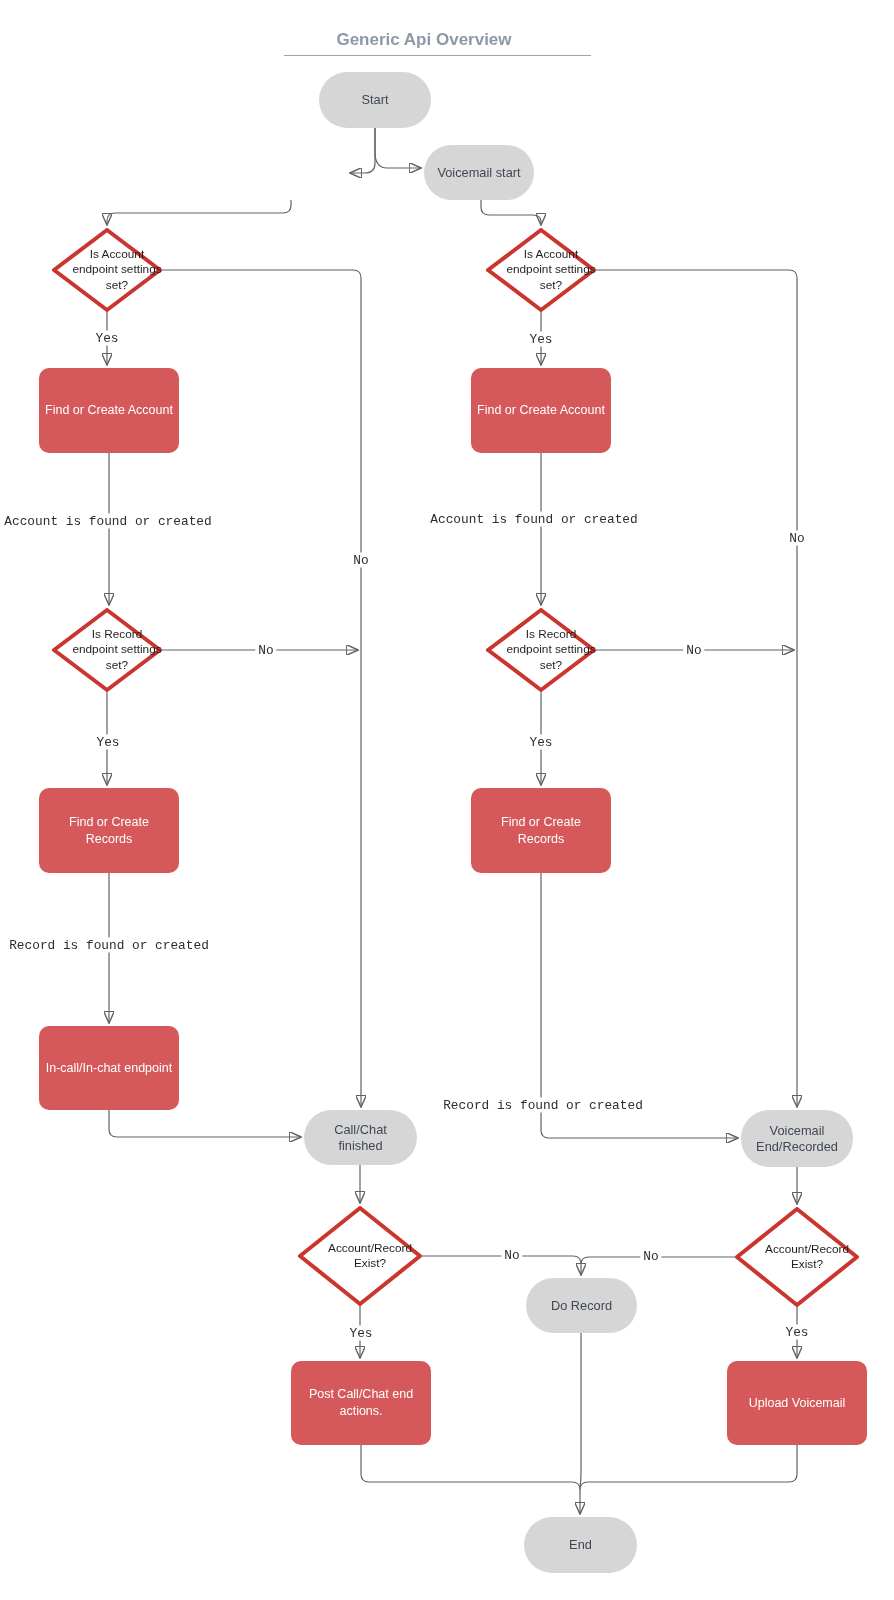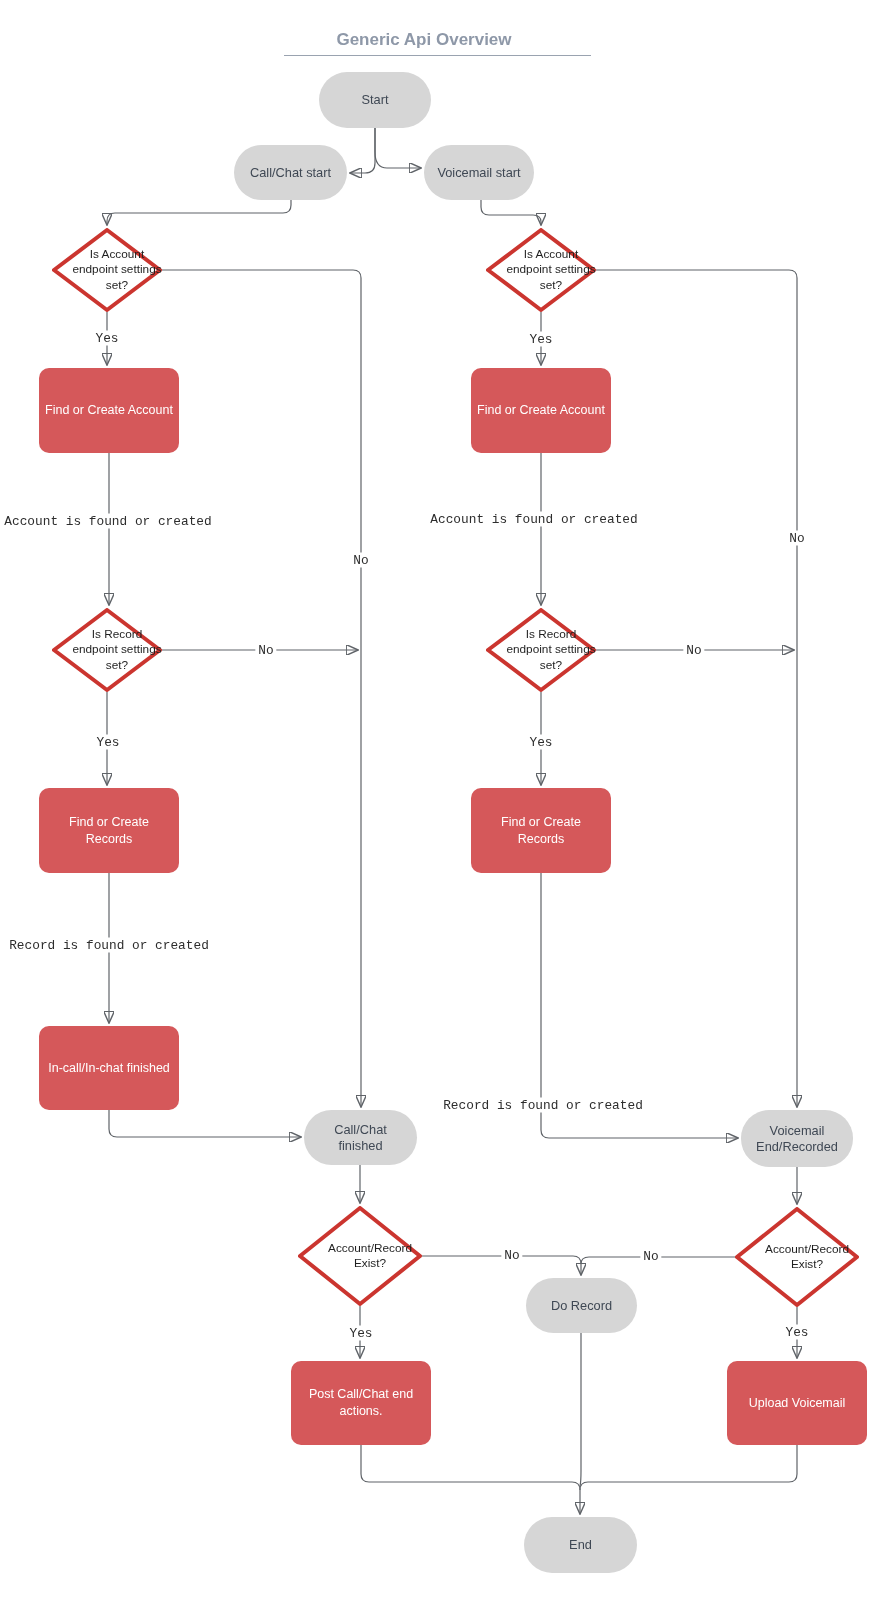--- a/index.html
+++ b/index.html
@@ -63,21 +63,20 @@
     <path d="M793 1307 V1357" marker-end="url(#arrow)"></path>
     <path d="M357 1445 V1474 Q357 1482 365 1482 H568 Q576 1482 576 1490 V1513" marker-end="url(#arrow)"></path>
     <path d="M793 1445 V1474 Q793 1482 785 1482 H584 Q576 1482 576 1490"></path>
     <path d="M577 1333 V1471 Q577 1482 576 1486"></path>
   </svg>
 
   <div class="chart-title">Generic Api Overview</div>
   <div class="title-rule"></div>
 
   <div class="node stadium" style="left:315px;top:72px;width:112px;height:56px">Start</div>
-  <div class="node stadium" style="left:230px;top:145px;width:113px;height:55px">Call/Chat start</div>
   <div class="node stadium" style="left:300px;top:1110px;width:113px;height:55px">Call/Chat finished</div>
   <div class="node stadium" style="left:420px;top:145px;width:110px;height:55px">Voicemail start</div>
   <div class="node stadium" style="left:737px;top:1110px;width:112px;height:57px">Voicemail End/Recorded</div>
   <div class="node stadium" style="left:522px;top:1278px;width:111px;height:55px">Do Record</div>
   <div class="node stadium" style="left:520px;top:1517px;width:113px;height:56px">End</div>
 
   <div class="node decision" style="left:48px;top:228px;width:110px;height:84px">
     <svg viewBox="0 0 110 84">
         <path d="M55 2 L108 42 L55 82 L2 42 Z"></path>
       </svg>
@@ -111,21 +110,21 @@
     <svg viewBox="0 0 124 100">
         <path d="M62 2 L122 50 L62 98 L2 50 Z"></path>
       </svg>
     <div class="dtext wide">Account/Record Exist?</div>
   </div>
 
   <div class="node process" style="left:35px;top:368px;width:140px;height:85px">Find or Create Account</div>
   <div class="node process" style="left:467px;top:368px;width:140px;height:85px">Find or Create Account</div>
   <div class="node process" style="left:35px;top:788px;width:140px;height:85px">Find or Create Records</div>
   <div class="node process" style="left:467px;top:788px;width:140px;height:85px">Find or Create Records</div>
-  <div class="node process" style="left:35px;top:1026px;width:140px;height:84px">In-call/In-chat finished</div>
+  <div class="node process" style="left:35px;top:1026px;width:140px;height:84px">In-call/In-chat endpoint</div>
   <div class="node process" style="left:287px;top:1361px;width:140px;height:84px">Post Call/Chat end actions.</div>
   <div class="node process" style="left:723px;top:1361px;width:140px;height:84px">Upload Voicemail</div>
 
   <div class="elabel" style="left:103px;top:338px">Yes</div>
   <div class="elabel" style="left:537px;top:339px">Yes</div>
   <div class="elabel" style="left:357px;top:560px">No</div>
   <div class="elabel" style="left:793px;top:538px">No</div>
   <div class="elabel" style="left:104px;top:521px">Account is found or created</div>
   <div class="elabel" style="left:530px;top:519px">Account is found or created</div>
   <div class="elabel" style="left:262px;top:650px">No</div>

